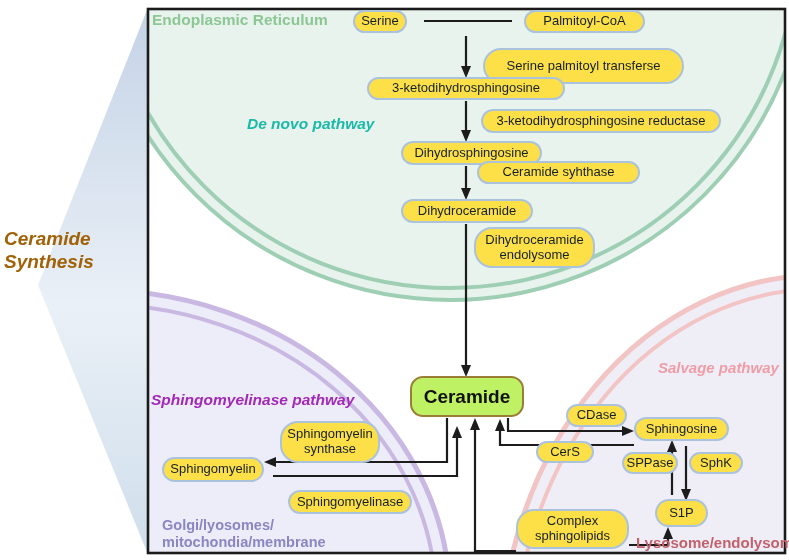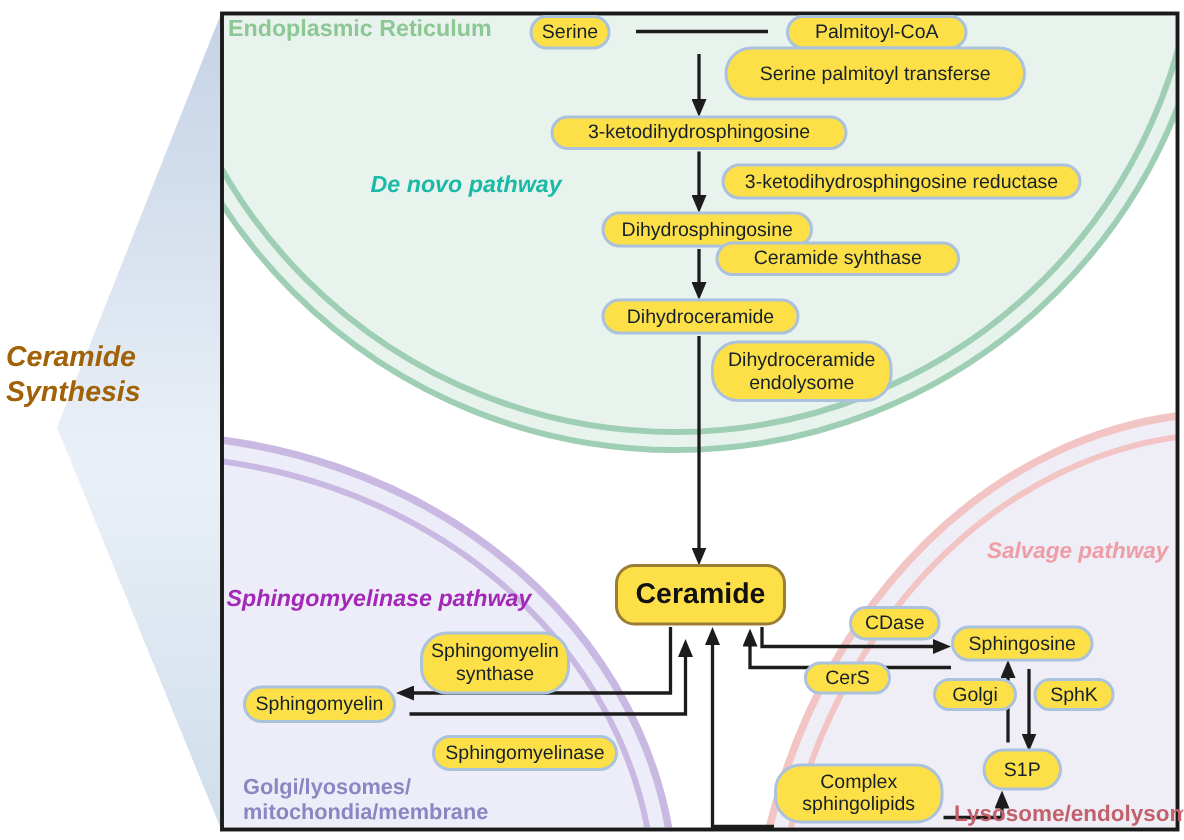--- a/index.html
+++ b/index.html
@@ -11,21 +11,21 @@
   .pill{
     position:absolute;z-index:2;
     display:flex;align-items:center;justify-content:center;text-align:center;
     background:#fde047;border:2px solid #abc2dc;border-radius:999px;
     font-size:13px;line-height:1.12;color:#15202b;box-sizing:border-box;
     padding:1px 6px;
   }
   .ceramide-box{
     position:absolute;z-index:2;
     display:flex;align-items:center;justify-content:center;text-align:center;
-    background:#fde047;border:2.5px solid #9b7e35;border-radius:13px;
+    background:#bef264;border:2.5px solid #9b7e35;border-radius:13px;
     font-size:19px;font-weight:bold;color:#111111;box-sizing:border-box;
   }
   .rlabel{position:absolute;z-index:2;font-weight:bold;white-space:pre-line;}
   .lbl-er{left:152px;top:11px;font-size:15.5px;color:#8cc794;}
   .lbl-denovo{left:247px;top:115px;font-size:15.5px;font-style:italic;color:#1bb9a7;}
   .lbl-smpath{left:151px;top:391px;font-size:15.5px;font-style:italic;color:#a328b7;}
   .lbl-salvage{left:658px;top:359px;font-size:15px;font-style:italic;color:#ee9da6;}
   .lbl-golgi{left:162px;top:517px;font-size:14.5px;line-height:17px;color:#8a86c2;}
   .lbl-lyso{left:636px;top:534px;font-size:15px;color:#c2616b;}
   .main-title{
@@ -99,35 +99,35 @@
   <div class="rlabel lbl-er">Endoplasmic Reticulum</div>
   <div class="rlabel lbl-denovo">De novo pathway</div>
   <div class="rlabel lbl-smpath">Sphingomyelinase pathway</div>
   <div class="rlabel lbl-salvage">Salvage pathway</div>
   <div class="rlabel lbl-golgi">Golgi/lyosomes/
 mitochondia/membrane</div>
   <div class="rlabel lbl-lyso">Lysosome/endolysome</div>
 
   <div class="pill" style="left:353px;top:10px;width:54px;height:23px;">Serine</div>
   <div class="pill" style="left:524px;top:10px;width:121px;height:23px;">Palmitoyl-CoA</div>
-  <div class="pill" style="left:483px;top:31px;width:201px;height:36px;">Serine palmitoyl transferse</div>
+  <div class="pill" style="left:483px;top:48px;width:201px;height:36px;">Serine palmitoyl transferse</div>
   <div class="pill" style="left:367px;top:77px;width:198px;height:23px;">3-ketodihydrosphingosine</div>
   <div class="pill" style="left:481px;top:109px;width:240px;height:24px;">3-ketodihydrosphingosine reductase</div>
   <div class="pill" style="left:401px;top:141px;width:141px;height:24px;">Dihydrosphingosine</div>
   <div class="pill" style="left:477px;top:161px;width:163px;height:23px;">Ceramide syhthase</div>
   <div class="pill" style="left:401px;top:199px;width:132px;height:24px;">Dihydroceramide</div>
   <div class="pill" style="left:474px;top:227px;width:121px;height:41px;border-radius:18px;">Dihydroceramide endolysome</div>
 
   <div class="ceramide-box" style="left:410px;top:376px;width:114px;height:41px;">Ceramide</div>
 
   <div class="pill" style="left:280px;top:421px;width:100px;height:42px;border-radius:18px;">Sphingomyelin synthase</div>
   <div class="pill" style="left:162px;top:457px;width:102px;height:25px;">Sphingomyelin</div>
   <div class="pill" style="left:288px;top:490px;width:124px;height:24px;">Sphingomyelinase</div>
 
   <div class="pill" style="left:566px;top:404px;width:61px;height:23px;">CDase</div>
   <div class="pill" style="left:634px;top:417px;width:95px;height:24px;">Sphingosine</div>
   <div class="pill" style="left:536px;top:441px;width:58px;height:22px;">CerS</div>
-  <div class="pill" style="left:622px;top:452px;width:56px;height:22px;">Golgi</div>
+  <div class="pill" style="left:622px;top:452px;width:56px;height:22px;">SPPase</div>
   <div class="pill" style="left:689px;top:452px;width:54px;height:22px;">SphK</div>
   <div class="pill" style="left:655px;top:499px;width:53px;height:28px;">S1P</div>
   <div class="pill" style="left:516px;top:509px;width:113px;height:40px;border-radius:18px;">Complex sphingolipids</div>
 
 </div>
 
 </body></html>

